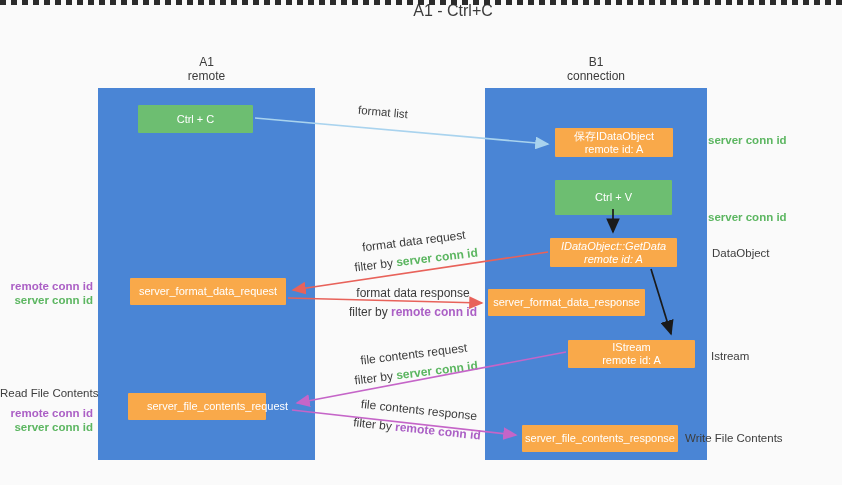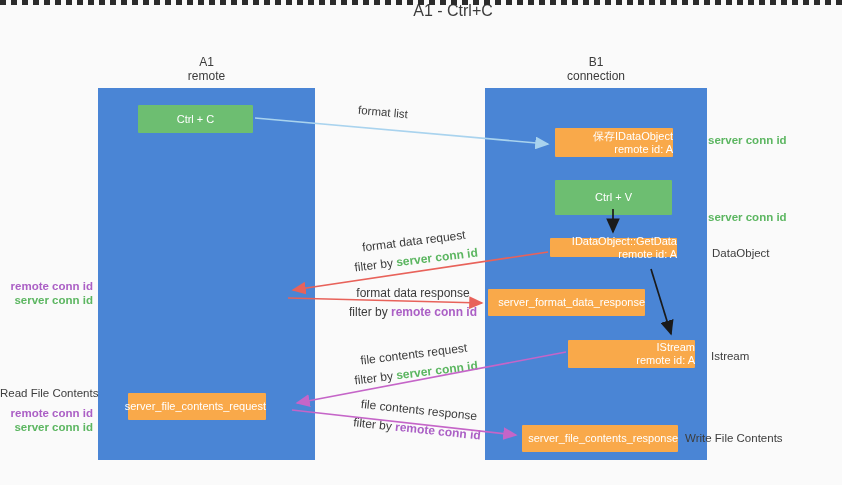--- a/index.html
+++ b/index.html
@@ -22,21 +22,21 @@
   .sep {
     left:0; top:169; width:842px; height:5px;
     background:repeating-linear-gradient(90deg,#2b2b2b 0 6px, transparent 6px 11px);
   }
   .box {
     display:flex; flex-direction:column; align-items:center; justify-content:center;
     color:#ffffff; font-size:11px; line-height:13px; text-align:center;
     border-radius:1px;
   }
   .box-green { background:#6dbe71;align-items:center; }
-  .box-orange { background:#f9a94a;align-items:flex-end; }
+  .box-orange { background:#f9a94a; }
   .lbl { font-size:11.5px; line-height:14px; white-space:nowrap; }
   .lbl-bold { font-weight:bold; }
   .green  { color:#5cb661; font-weight:bold; }
   .purple { color:#ab5fc5; font-weight:bold; }
   .dark   { color:#3d3d3d; }
   .right-align { text-align:right; }
   .arrow-label { font-size:12px; line-height:19px; text-align:center; white-space:nowrap; color:#3b3b3b; }
   svg.overlay { position:absolute; left:0; top:0; pointer-events:none; }
 </style>
 </head>
@@ -68,25 +68,28 @@
 
   <div class="abs box box-orange" style="left:555px; top:128px; width:118px; height:29px;">
     <div>保存IDataObject</div>
     <div>remote id: A</div>
   </div>
 
   <div class="abs box box-green" style="left:555px; top:180px; width:117px; height:35px;">
     <div>Ctrl + V</div>
   </div>
 
-  <div class="abs box box-orange" style="left:550px; top:238px; width:127px; height:19px;">
+  <div class="abs box box-orange" style="left:550px; top:238px; width:127px; height:29px;font-style:italic;">
     <div>IDataObject::GetData</div>
     <div>remote id: A</div>
   </div>
 
+  <div class="abs box box-orange" style="left:130px; top:278px; width:156px; height:27px;">
+    <div>server_format_data_request</div>
+  </div>
 
   <div class="abs box box-orange" style="left:488px; top:289px; width:157px; height:27px;">
     <div>server_format_data_response</div>
   </div>
 
   <div class="abs box box-orange" style="left:568px; top:340px; width:127px; height:28px;">
     <div>IStream</div>
     <div>remote id: A</div>
   </div>
 

